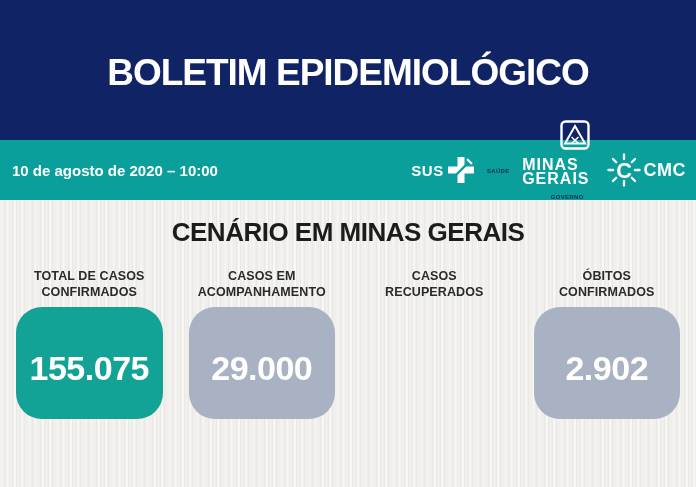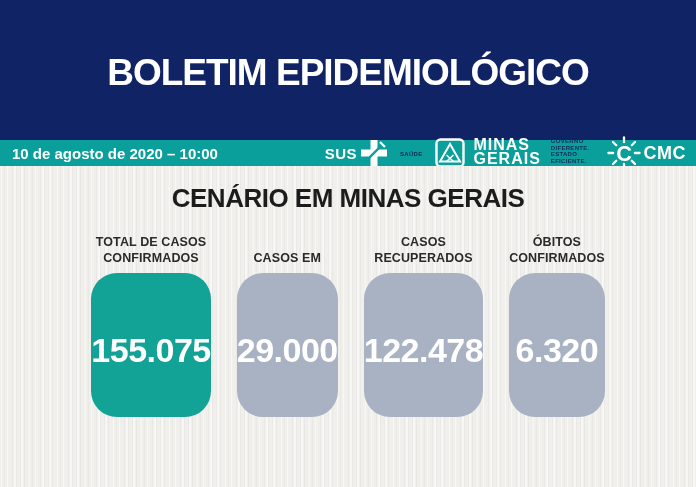--- a/index.html
+++ b/index.html
@@ -18,66 +18,66 @@
     font-size:37px; font-weight:bold; letter-spacing:-1px; line-height:1.1;
     text-align:center;
   }
   .hdr-sub {
     margin-top:10px; font-size:18px; font-weight:bold; letter-spacing:-0.2px;
     text-align:center;
   }
 
   
   .datebar {
-    height:26px; background:#0a9f9a; color:#ffffff;
+    height:60px; background:#0a9f9a; color:#ffffff;
     display:flex; align-items:center; padding:0 10px 0 12px;
   }
   .date-text { font-size:15px; font-weight:bold; white-space:nowrap; }
   .logos { margin-left:auto; display:flex; align-items:center; gap:11px; }
 
   .sus-group { display:flex; align-items:center; gap:4px;text-align:right; }
   .sus-text { font-size:15px; font-weight:bold; letter-spacing:0.5px; }
   .saude-text {
     font-size:7px; font-weight:bold; color:#0f2a5c; letter-spacing:0.4px;
     transform:scale(0.85); transform-origin:center;
   }
-  .mg-group { display:flex; align-items:flex-start; gap:8px; }
+  .mg-group { display:flex; align-items:flex-end; gap:8px;flex-direction:column; }
   .mg-name { display:flex; flex-direction:column; line-height:14px; }
   .mg-name span { font-size:16px; font-weight:bold; letter-spacing:1px; }
   .gov-block { display:flex; flex-direction:column; margin-left:2px; }
   .gov-block span {
     font-size:6px; line-height:6.5px; font-weight:bold; color:#0f2a5c;
     letter-spacing:0.3px; white-space:nowrap;
   }
   .cmc-group { display:flex; align-items:center; gap:3px; margin-left:6px; }
   .cmc-text { font-size:18px; font-weight:bold; letter-spacing:0.5px; }
 
   
   .main {
     flex:1; position:relative;
     background-color:#f0efec;
     background-image:
       repeating-linear-gradient(90deg, rgba(130,128,118,0.06) 0 1px, rgba(255,255,255,0) 1px 4px),
       repeating-linear-gradient(90deg, rgba(255,255,255,0.5) 0 2px, rgba(0,0,0,0) 2px 7px);
-    display:flex; flex-direction:column;align-items:center;
+    display:flex; flex-direction:column;
   }
   .main-title { margin-top:15px; text-align:center; color:#1c1c1a;
     font-size:26px; font-weight:bold; letter-spacing:-0.5px; line-height:35px; }
   .main-title2 { text-align:center; color:#1c1c1a;
     font-size:26px; font-weight:bold; letter-spacing:-0.5px; line-height:35px; }
 
   .stats-row { display:flex; gap:26px; padding:0 16px; margin-top:16px; }
   .stat-col { flex:1; display:flex; flex-direction:column; }
   .stat-label {
     height:34px; display:flex; flex-direction:column; justify-content:flex-end;
     align-items:center; text-align:center; color:#2a2a28;
     font-size:12.5px; font-weight:bold; line-height:16px; letter-spacing:0.1px;
   }
   .stat-card {
-    margin-top:7px; height:144px; border-radius:26px;
+    margin-top:7px; height:112px; border-radius:26px;
     display:flex; align-items:center; justify-content:center;
     padding-top:10px;
   }
   .stat-value { color:#ffffff; font-size:34px; font-weight:bold; letter-spacing:-0.5px; }
 
   .footer-text {
     margin-top:17px; padding-left:22px; color:#33332f;
     font-size:9.5px; font-weight:bold; letter-spacing:0.1px;
   }
 
@@ -165,43 +165,41 @@
           <span>CONFIRMADOS</span>
         </div>
         <div class="stat-card" style="background-color: rgb(18, 162, 150);">
           <span class="stat-value">155.075</span>
         </div>
       </div>
 
       <div class="stat-col">
         <div class="stat-label">
           <span>CASOS EM</span>
+          <span>ACOMPANHAMENTO</span>
         </div>
         <div class="stat-card" style="background-color: rgb(169, 178, 195);">
           <span class="stat-value">29.000</span>
         </div>
       </div>
 
       <div class="stat-col">
         <div class="stat-label">
           <span>CASOS</span>
           <span>RECUPERADOS</span>
         </div>
-        <div class="stat-card" style="background-color: rgb(169, 178, 195);">
-          <span class="stat-value">122.478</span>
-        </div>
       </div>
 
       <div class="stat-col">
         <div class="stat-label">
           <span>ÓBITOS</span>
           <span>CONFIRMADOS</span>
         </div>
         <div class="stat-card" style="background-color: rgb(169, 178, 195);">
-          <span class="stat-value">6.320</span>
+          <span class="stat-value">2.902</span>
         </div>
       </div>
 
     </div>
 
   </div>
 
 </div>
 
 </body></html>

